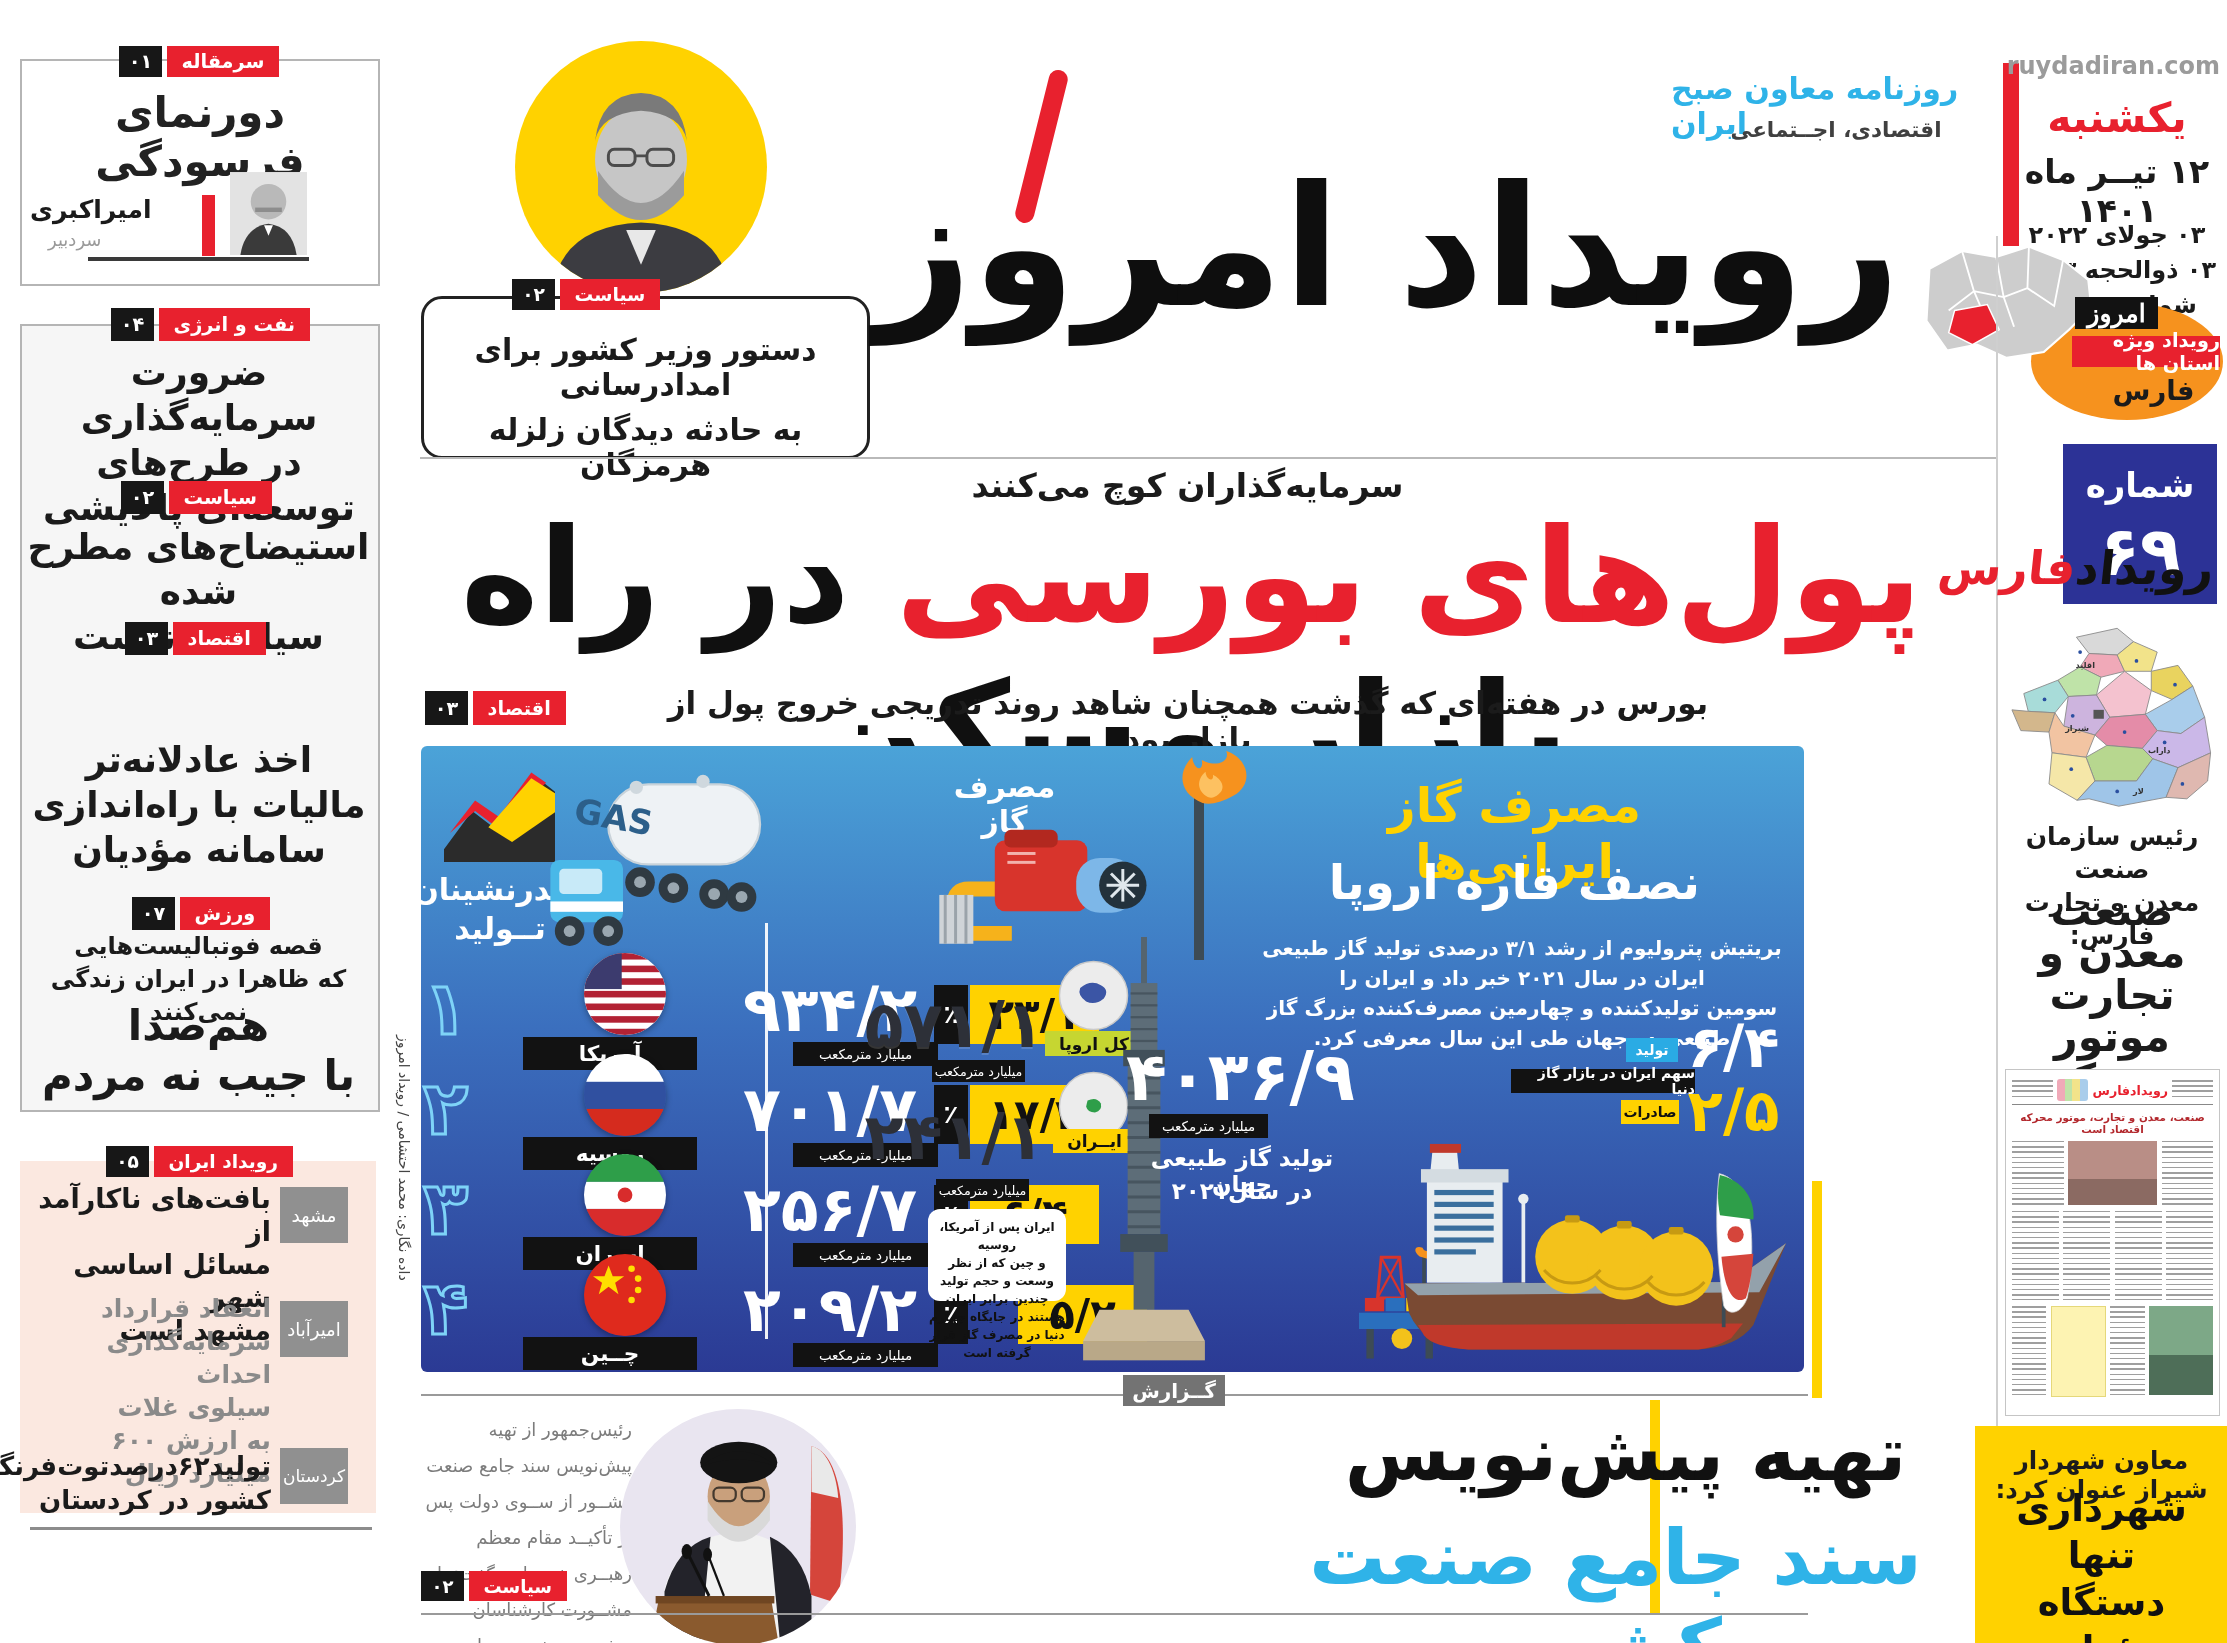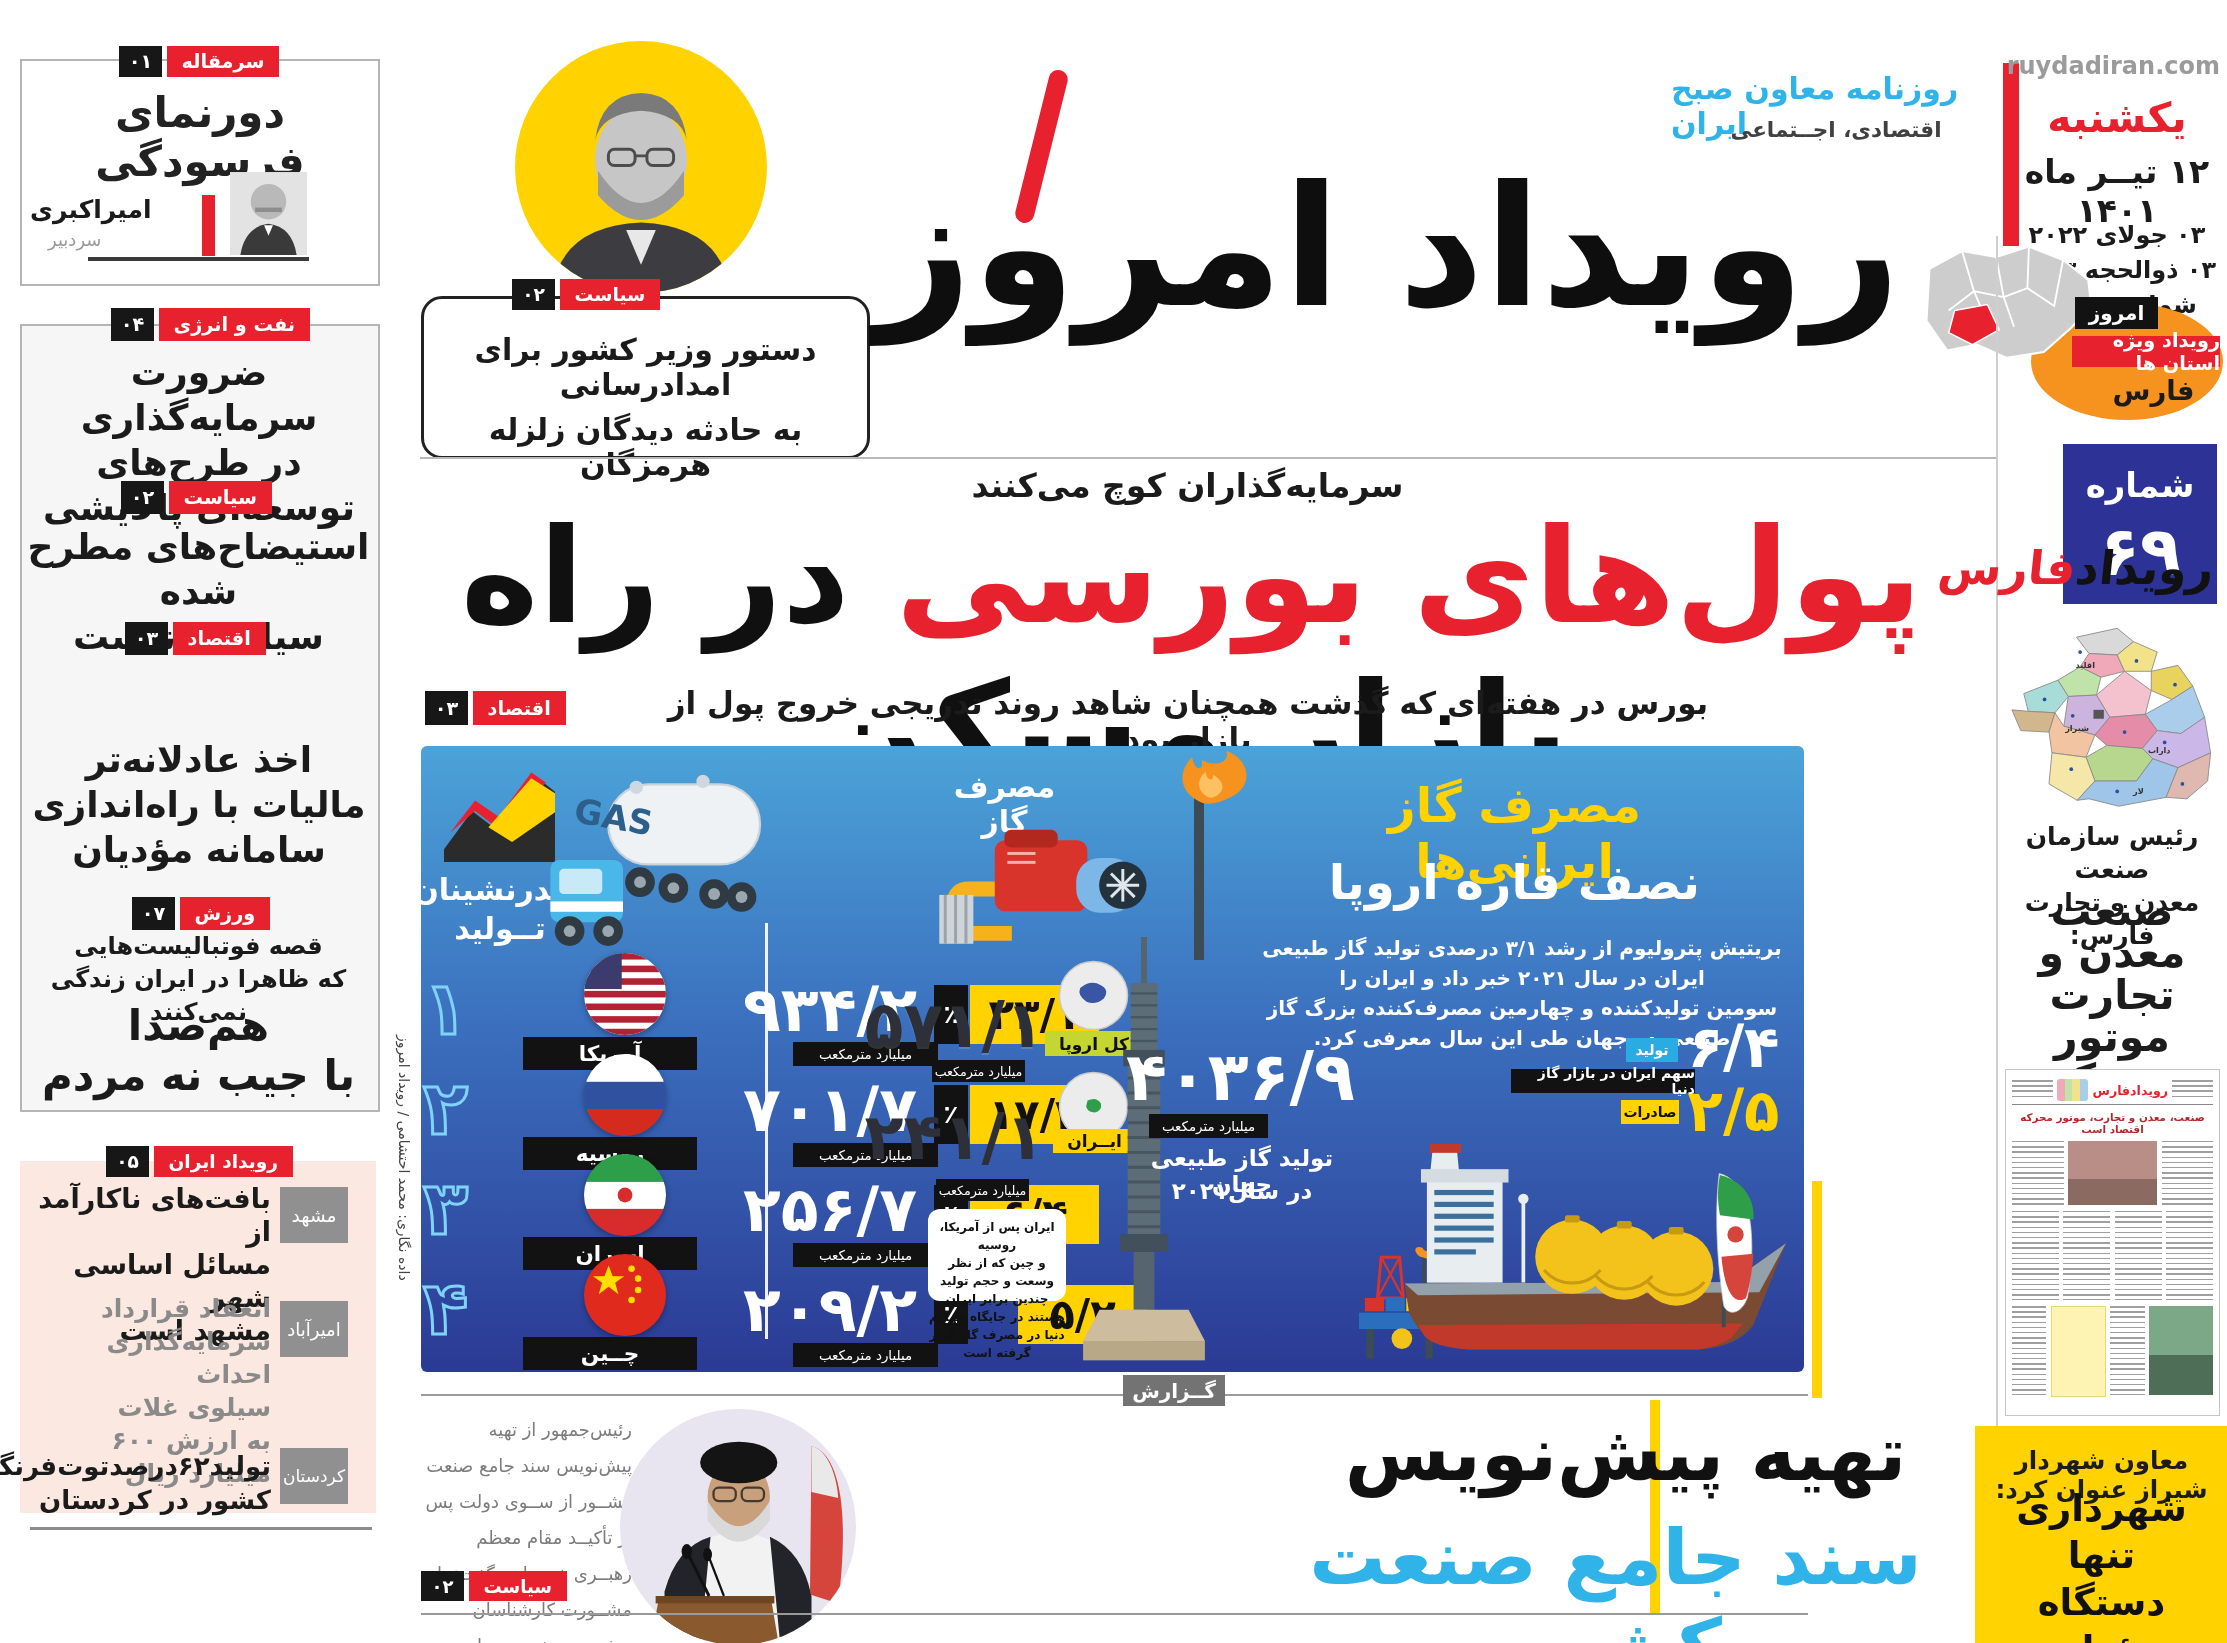--- a/index.html
+++ b/index.html
@@ -82,21 +82,21 @@
   <div class="abs b ctr" style="left:2005px;top:325px;width:220px;font-size:22px;">۸ صفحه / قیمت: ۲۰۰۰ تومان</div>
 
   <div class="abs" style="left:2031px;top:303px;width:192px;height:117px;background:#f6921e;border-radius:50%;"></div>
   <div class="abs" style="left:1916px;top:239px;width:182px;height:128px;">
     <svg width="182" height="128" viewBox="0 0 245 172">
       <path d="M18,40 L62,16 L108,24 L152,10 L198,28 L232,55 L236,92 L206,122 L172,152 L122,160 L82,142 L42,150 L14,110 Z" fill="#cdcdcd" stroke="#ffffff" stroke-width="3"></path>
       <path d="M62,16 L78,70 L44,96 M108,24 L118,78 L78,70 M152,10 L150,66 L118,78 M198,28 L186,90 L150,66 M118,78 L132,118 M78,70 L96,112" stroke="#fff" stroke-width="2.5" fill="none"></path>
       <path d="M52,96 L96,88 L112,122 L76,142 L44,126 Z" fill="#e8212e" stroke="#fff" stroke-width="2"></path>
     </svg>
   </div>
-  <div class="abs pill" style="left:2075px;top:297px;width:83px;height:32px;font-size:20px;font-weight:bold;">امروز</div>
+  <div class="abs pill" style="left:2075px;top:297px;width:83px;height:32px;font-size:25px;font-weight:bold;font-family:Liberation Serif, serif;">امروز</div>
   <div class="abs" style="left:2072px;top:336px;width:148px;height:31px;background:#e8212e;color:#fff;font-weight:bold;font-size:19.3px;display:flex;align-items:center;justify-content:center;">رویداد ویژه استان ها</div>
   <div class="abs b ctr" style="left:2109px;top:374px;width:89px;font-size:27.5px;">فارس</div>
 
   <div class="abs hline" style="left:420px;top:457px;width:1576px;"></div>
   <div class="abs" style="left:1996px;top:236px;width:2.2px;height:1379px;background:#cfcfcf;"></div>
 
   <div class="abs box-border" style="left:20px;top:324px;width:356px;height:784px;"></div>
   <div class="abs tag" style="left:111px;top:308px;height:33px;font-size:19.3px;">
     <div class="tag-label">نفت و انرژی</div>
     <div class="tag-num">۰۴</div>

